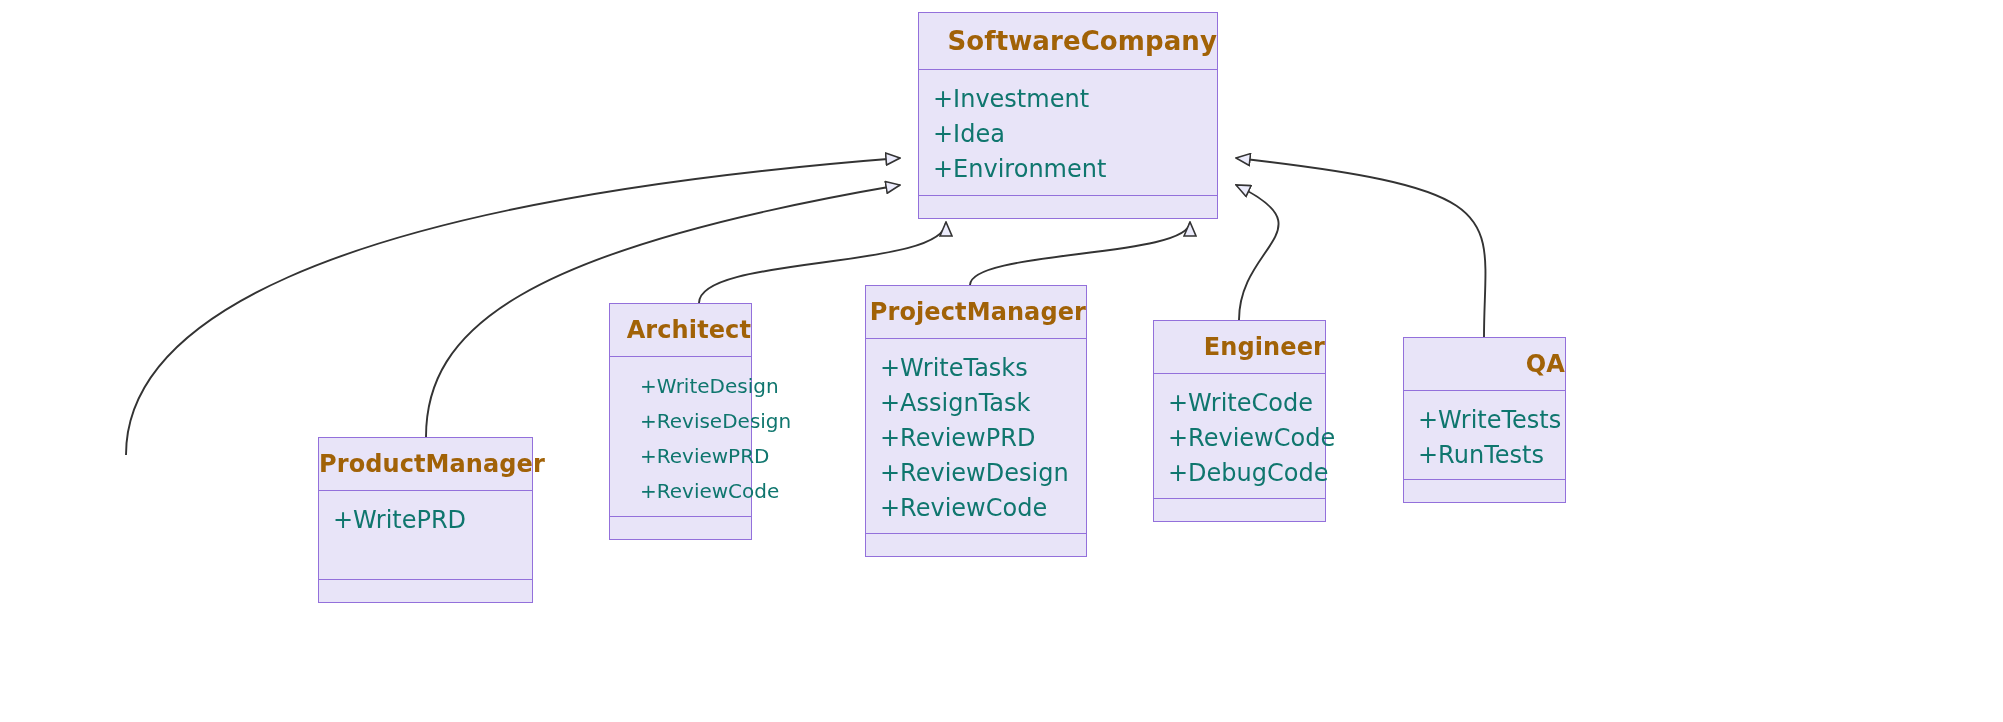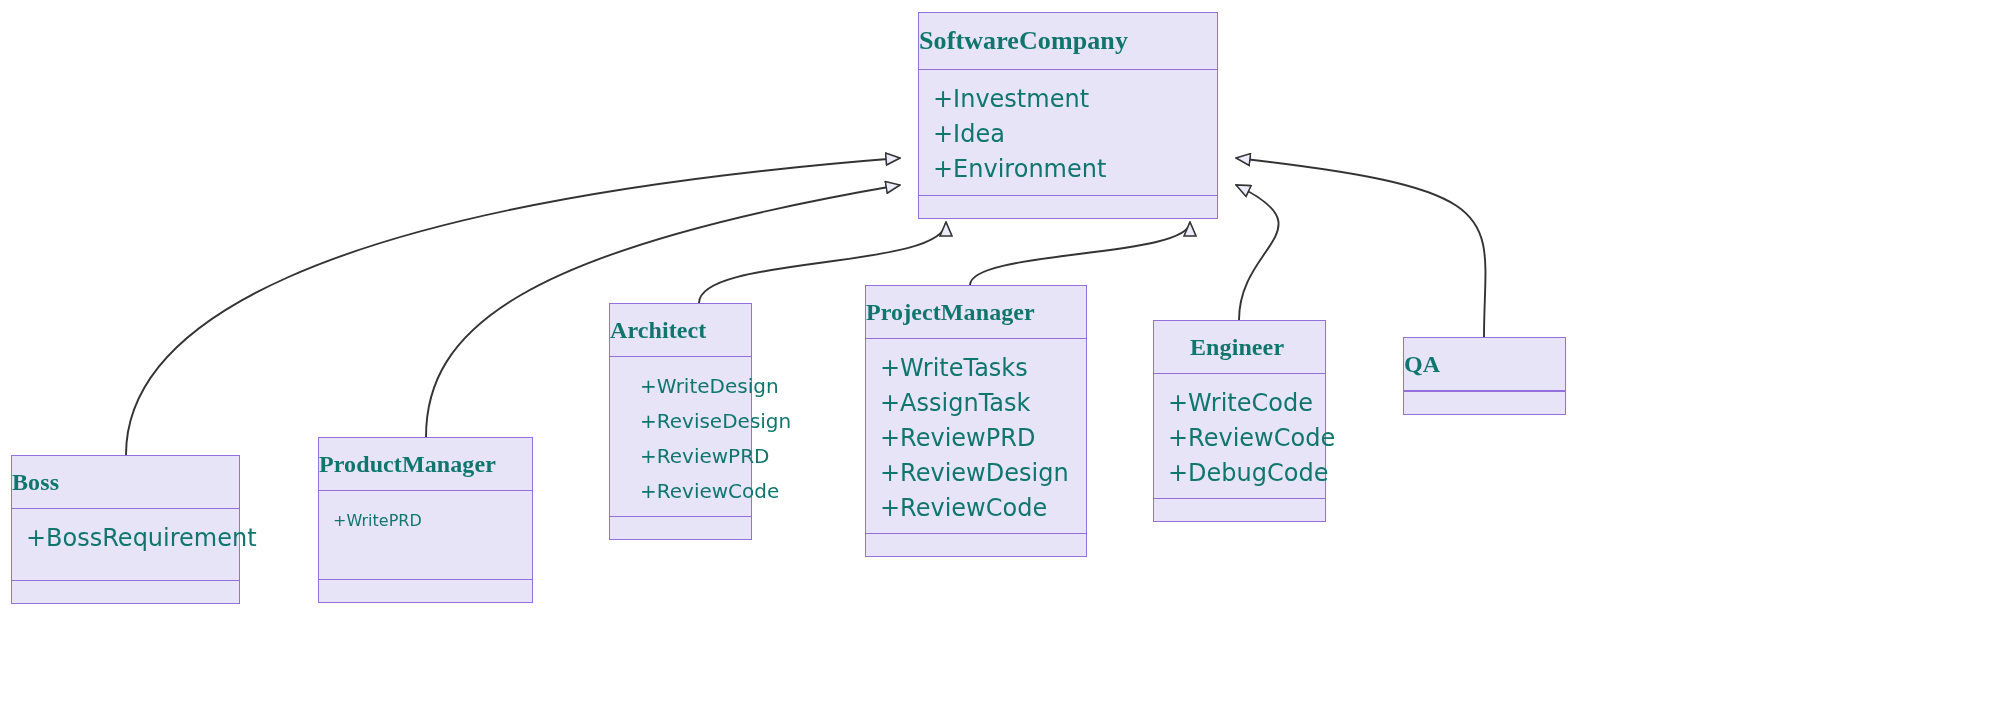--- a/index.html
+++ b/index.html
@@ -2,22 +2,22 @@
 <html><head>
 <meta charset="utf-8">
 <style>
   html,body{margin:0;padding:0;background:#ffffff;}
   body{width:2003px;height:722px;position:relative;overflow:hidden;
        font-family:"DejaVu Sans","Liberation Sans",sans-serif;}
   #canvas{position:absolute;inset:0;width:2003px;height:722px;}
   #edges{position:absolute;left:0;top:0;width:2003px;height:722px;pointer-events:none;}
   .uml-class{position:absolute;box-sizing:border-box;
              background:#e8e4f8;border:1.6px solid #9370db;}
-  .cls-title{text-align:left;font-weight:bold;color:#0f766e;
-             letter-spacing:.1px;white-space:nowrap;font-family:Liberation Serif, serif;}
+  .cls-title{text-align:right;font-weight:bold;color:#a16207;
+             letter-spacing:.1px;white-space:nowrap;}
   .cls-sep{height:0;border-top:1.6px solid #9370db;}
   .cls-members{color:#0f766e;white-space:nowrap;}
   .cls-member{white-space:nowrap;}
   .cls-empty{}
 </style>
 </head>
 <body>
 
 <div id="canvas">
 
@@ -45,33 +45,24 @@
       <div class="cls-title" style="height: 56px; line-height: 56px; font-size: 26px;">SoftwareCompany</div>
       <div class="cls-sep"></div>
       <div class="cls-members" style="height: 125px; padding: 12px 0px 0px 14px; box-sizing: border-box; font-size: 24px; line-height: 35px;">
         <div class="cls-member">+Investment</div>
         <div class="cls-member">+Idea</div>
         <div class="cls-member">+Environment</div>
       </div>
       <div class="cls-sep"></div>
       <div class="cls-empty" style="height: 22px;"></div>
     </div>
-    <div class="uml-class" style="left: 11px; top: 455px; width: 229px;">
-      <div class="cls-title" style="height: 52px; line-height: 52px; font-size: 24px;">Boss</div>
-      <div class="cls-sep"></div>
-      <div class="cls-members" style="height: 71px; padding: 12px 0px 0px 14px; box-sizing: border-box; font-size: 24px; line-height: 35px;">
-        <div class="cls-member">+BossRequirement</div>
-      </div>
-      <div class="cls-sep"></div>
-      <div class="cls-empty" style="height: 22px;"></div>
-    </div>
     <div class="uml-class" style="left: 318px; top: 437px; width: 215px;">
       <div class="cls-title" style="height: 52px; line-height: 52px; font-size: 24px;">ProductManager</div>
       <div class="cls-sep"></div>
-      <div class="cls-members" style="height: 88px; padding: 12px 0px 0px 14px; box-sizing: border-box; font-size: 16px; line-height: 35px;">
+      <div class="cls-members" style="height: 88px; padding: 12px 0px 0px 14px; box-sizing: border-box; font-size: 24px; line-height: 35px;">
         <div class="cls-member">+WritePRD</div>
       </div>
       <div class="cls-sep"></div>
       <div class="cls-empty" style="height: 22px;"></div>
     </div>
     <div class="uml-class" style="left: 609px; top: 303px; width: 143px;">
       <div class="cls-title" style="height: 52px; line-height: 52px; font-size: 24px;">Architect</div>
       <div class="cls-sep"></div>
       <div class="cls-members" style="height: 159px; padding: 12px 0px 0px 30px; box-sizing: border-box; font-size: 20px; line-height: 35px;">
         <div class="cls-member">+WriteDesign</div>
@@ -102,16 +93,20 @@
         <div class="cls-member">+WriteCode</div>
         <div class="cls-member">+ReviewCode</div>
         <div class="cls-member">+DebugCode</div>
       </div>
       <div class="cls-sep"></div>
       <div class="cls-empty" style="height: 22px;"></div>
     </div>
     <div class="uml-class" style="left: 1403px; top: 337px; width: 163px;">
       <div class="cls-title" style="height: 52px; line-height: 52px; font-size: 24px;">QA</div>
       <div class="cls-sep"></div>
+      <div class="cls-members" style="height: 88px; padding: 12px 0px 0px 14px; box-sizing: border-box; font-size: 24px; line-height: 35px;">
+        <div class="cls-member">+WriteTests</div>
+        <div class="cls-member">+RunTests</div>
+      </div>
       <div class="cls-sep"></div>
       <div class="cls-empty" style="height: 22px;"></div>
     </div>
   </div>
 
 </body></html>

